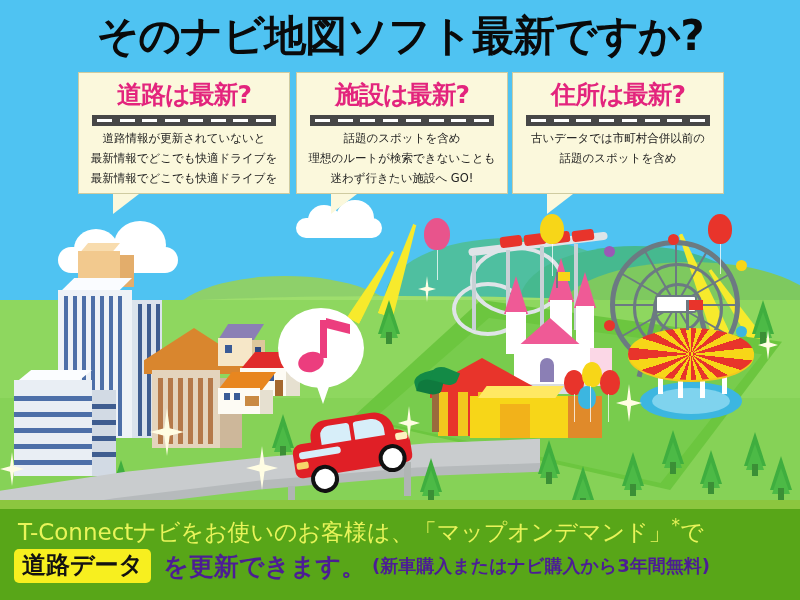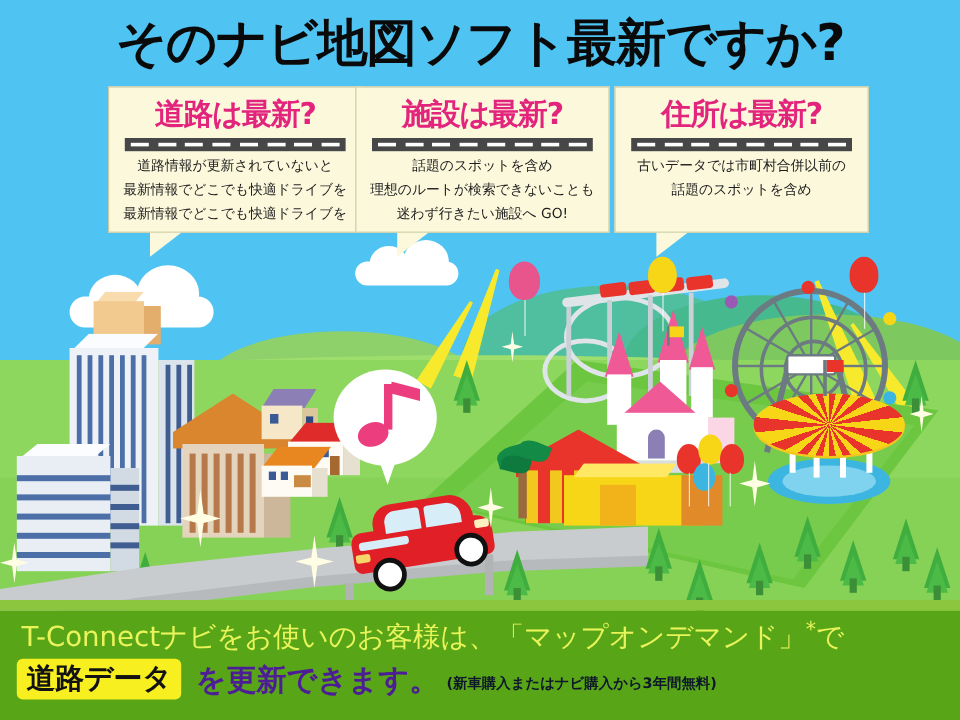--- a/index.html
+++ b/index.html
@@ -166,21 +166,21 @@
     line-height:56px;white-space:nowrap;
   }
 
   
   .boxes{position:absolute;left:0;top:72px;width:800px;height:140px;}
   .infobox{
     position:absolute;top:0;width:212px;height:122px;
     background:#fbf8dc;border:1px solid #cfcba0;box-sizing:border-box;
     text-align:center;
   }
-  .infobox.b1{left:90px;}
+  .infobox.b1{left:78px;}
   .infobox.b2{left:296px;}
   .infobox.b3{left:512px;}
   .infobox .tail{position:absolute;left:34px;top:121px;width:0;height:0;
     border-left:0 solid transparent;border-right:26px solid transparent;border-top:20px solid #fbf8dc;}
   .box-title{
     margin-top:6px;font-size:25px;font-weight:bold;color:#e3247d;
     letter-spacing:-1px;line-height:32px;white-space:nowrap;
     font-family:"DejaVu Sans","Liberation Sans",sans-serif;
   }
   .road-strip{
@@ -196,21 +196,21 @@
   .banner{position:absolute;left:0;top:509px;width:800px;height:91px;background:#58a618;}
   .banner-l1{position:absolute;left:18px;top:6px;font-size:23px;color:#e9f45a;white-space:nowrap;
     font-family:"DejaVu Sans","Liberation Sans",sans-serif;}
   .banner-l1 .ast{font-size:17px;vertical-align:super;}
   .banner-l2{position:absolute;left:14px;top:40px;display:flex;align-items:center;white-space:nowrap;}
   .chip{background:#f7ef1f;color:#121212;font-weight:bold;font-size:24px;
     padding:2px 8px 4px;border-radius:5px;margin-right:10px;line-height:28px;
     font-family:"DejaVu Sans","Liberation Sans",sans-serif;}
   .banner-tail{color:#4c1d95;font-size:25px;font-weight:bold;margin-left:2px;
     font-family:"DejaVu Sans","Liberation Sans",sans-serif;}
-  .banner-note{color:#0f172a;font-size:12px;font-weight:bold;margin-left:6px;align-self:flex-end;
+  .banner-note{color:#4c1d95;font-size:18px;font-weight:bold;margin-left:6px;align-self:flex-end;
     padding-bottom:5px;font-family:"DejaVu Sans","Liberation Sans",sans-serif;}
 </style>
 </head>
 <body>
 
 <div id="stage">
 
   <div class="scene">
     <div class="sky"></div>
 

